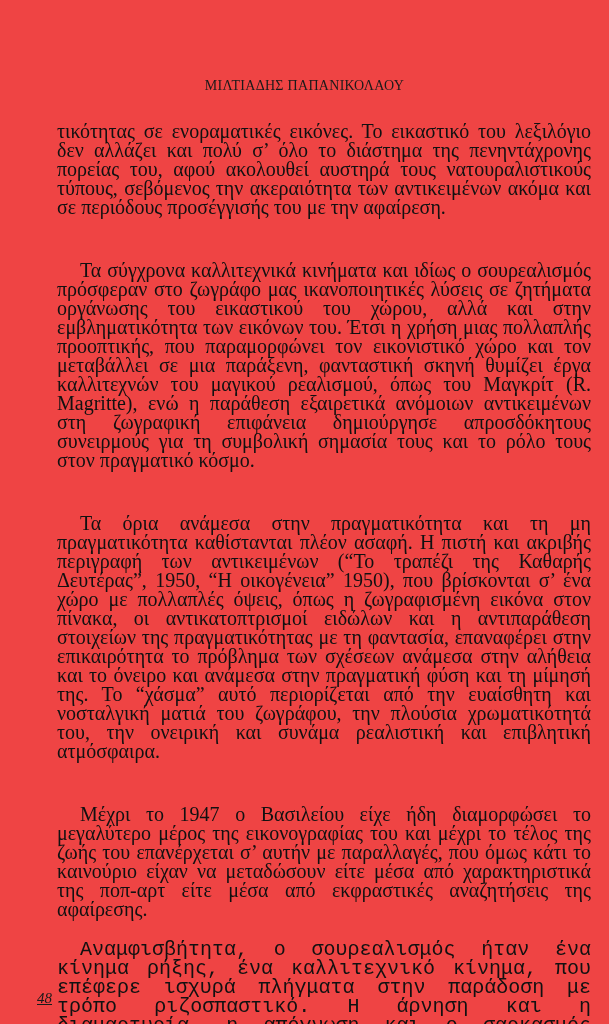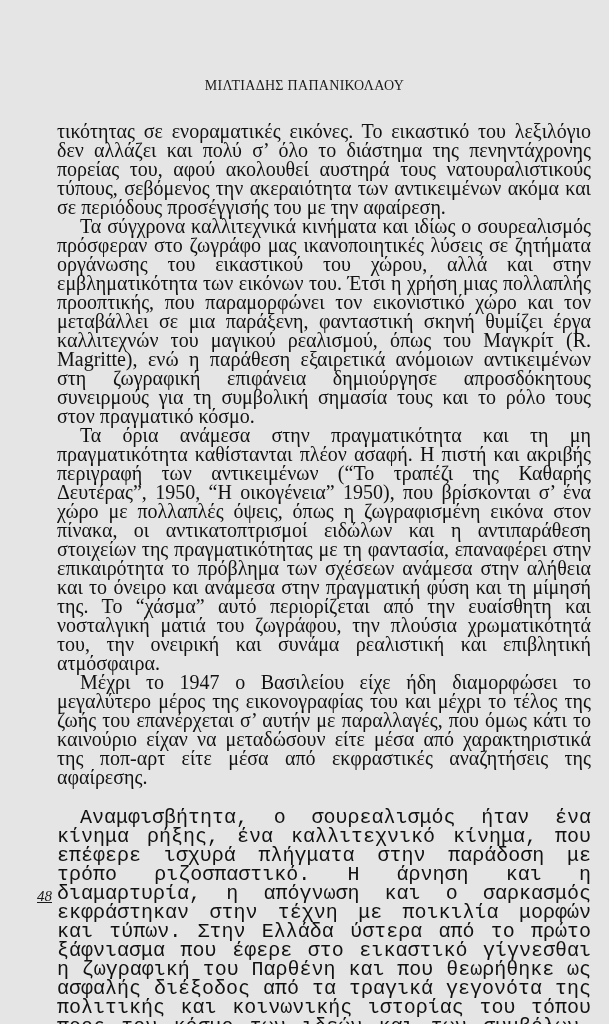--- a/index.html
+++ b/index.html
@@ -12,21 +12,21 @@
       height: 1024px;
       position: relative;
       overflow: hidden;
       font-family: "Liberation Serif", "DejaVu Serif", serif;
       color: #111111;
     }
     .page {
       position: absolute;
       left: 0; top: 0;
       width: 609px; height: 1024px;
-      background: #e5e5e5;
+      background: #ef4444;
     }
     .running-head {
       position: absolute;
       top: 78px;
       left: 0;
       width: 609px;
       text-align: center;
       font-size: 14px;
       letter-spacing: 0.3px;
       color: #1a1a1a;
@@ -40,29 +40,30 @@
       line-height: 19px;
       text-align: justify;
       color: #111111;
     }
     .body-text p {
       margin: 0;
       text-indent: 0;
     }
     .body-text p.indent {
       text-indent: 23px;
+      margin-top: 44px;
     }
     .body-text p.section-break {
       margin-top: 20.7px;
       font-family: Liberation Mono, monospace;
     }
     .page-number {
       position: absolute;
       left: 37px;
-      top: 888px;
+      top: 990px;
       font-size: 15px;
       font-style: italic;
       color: #1a1a1a;
       text-decoration: underline;
     }
   </style>
 </head>
 <body>
 
 <div class="page">

